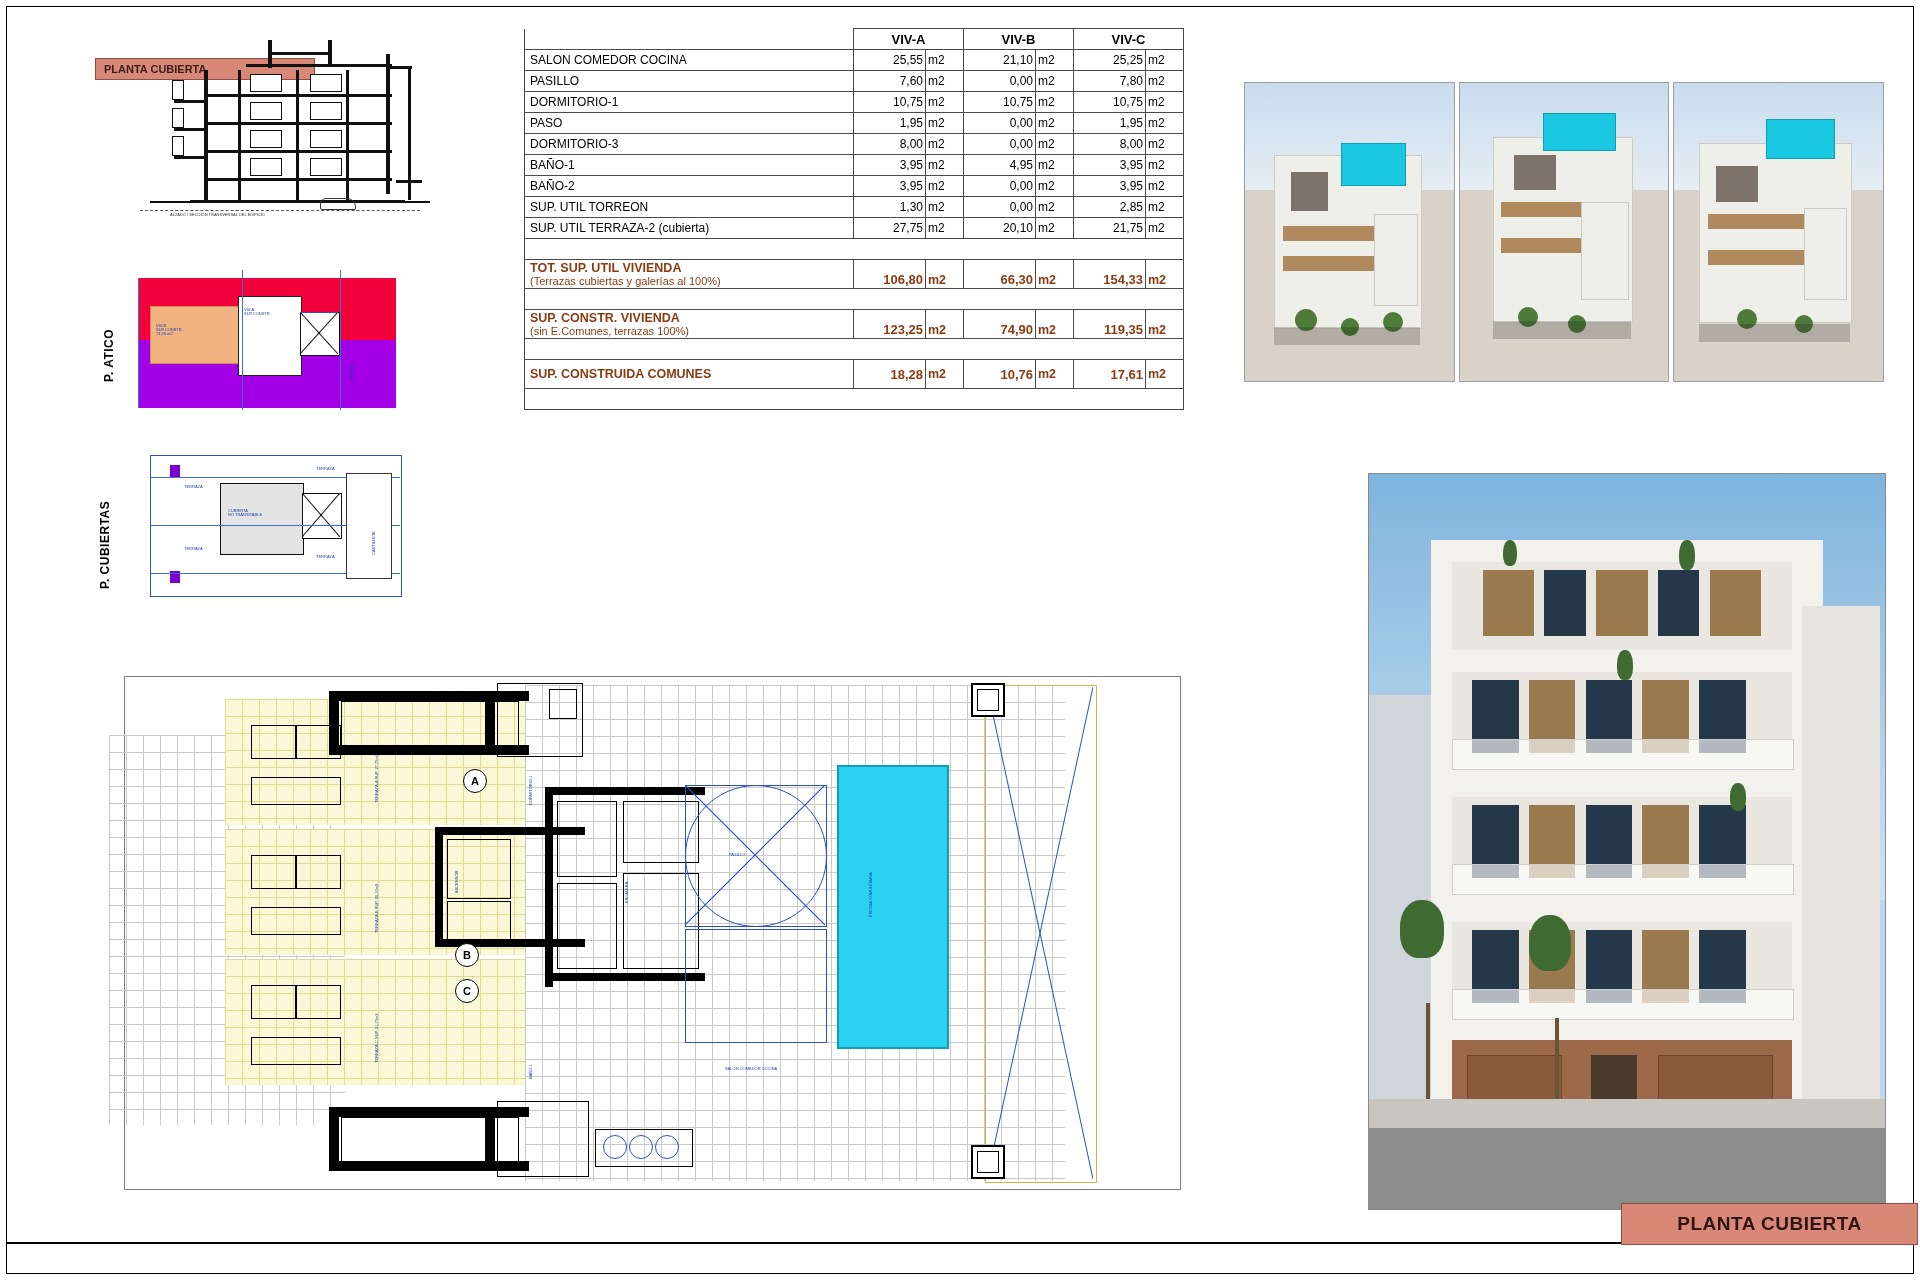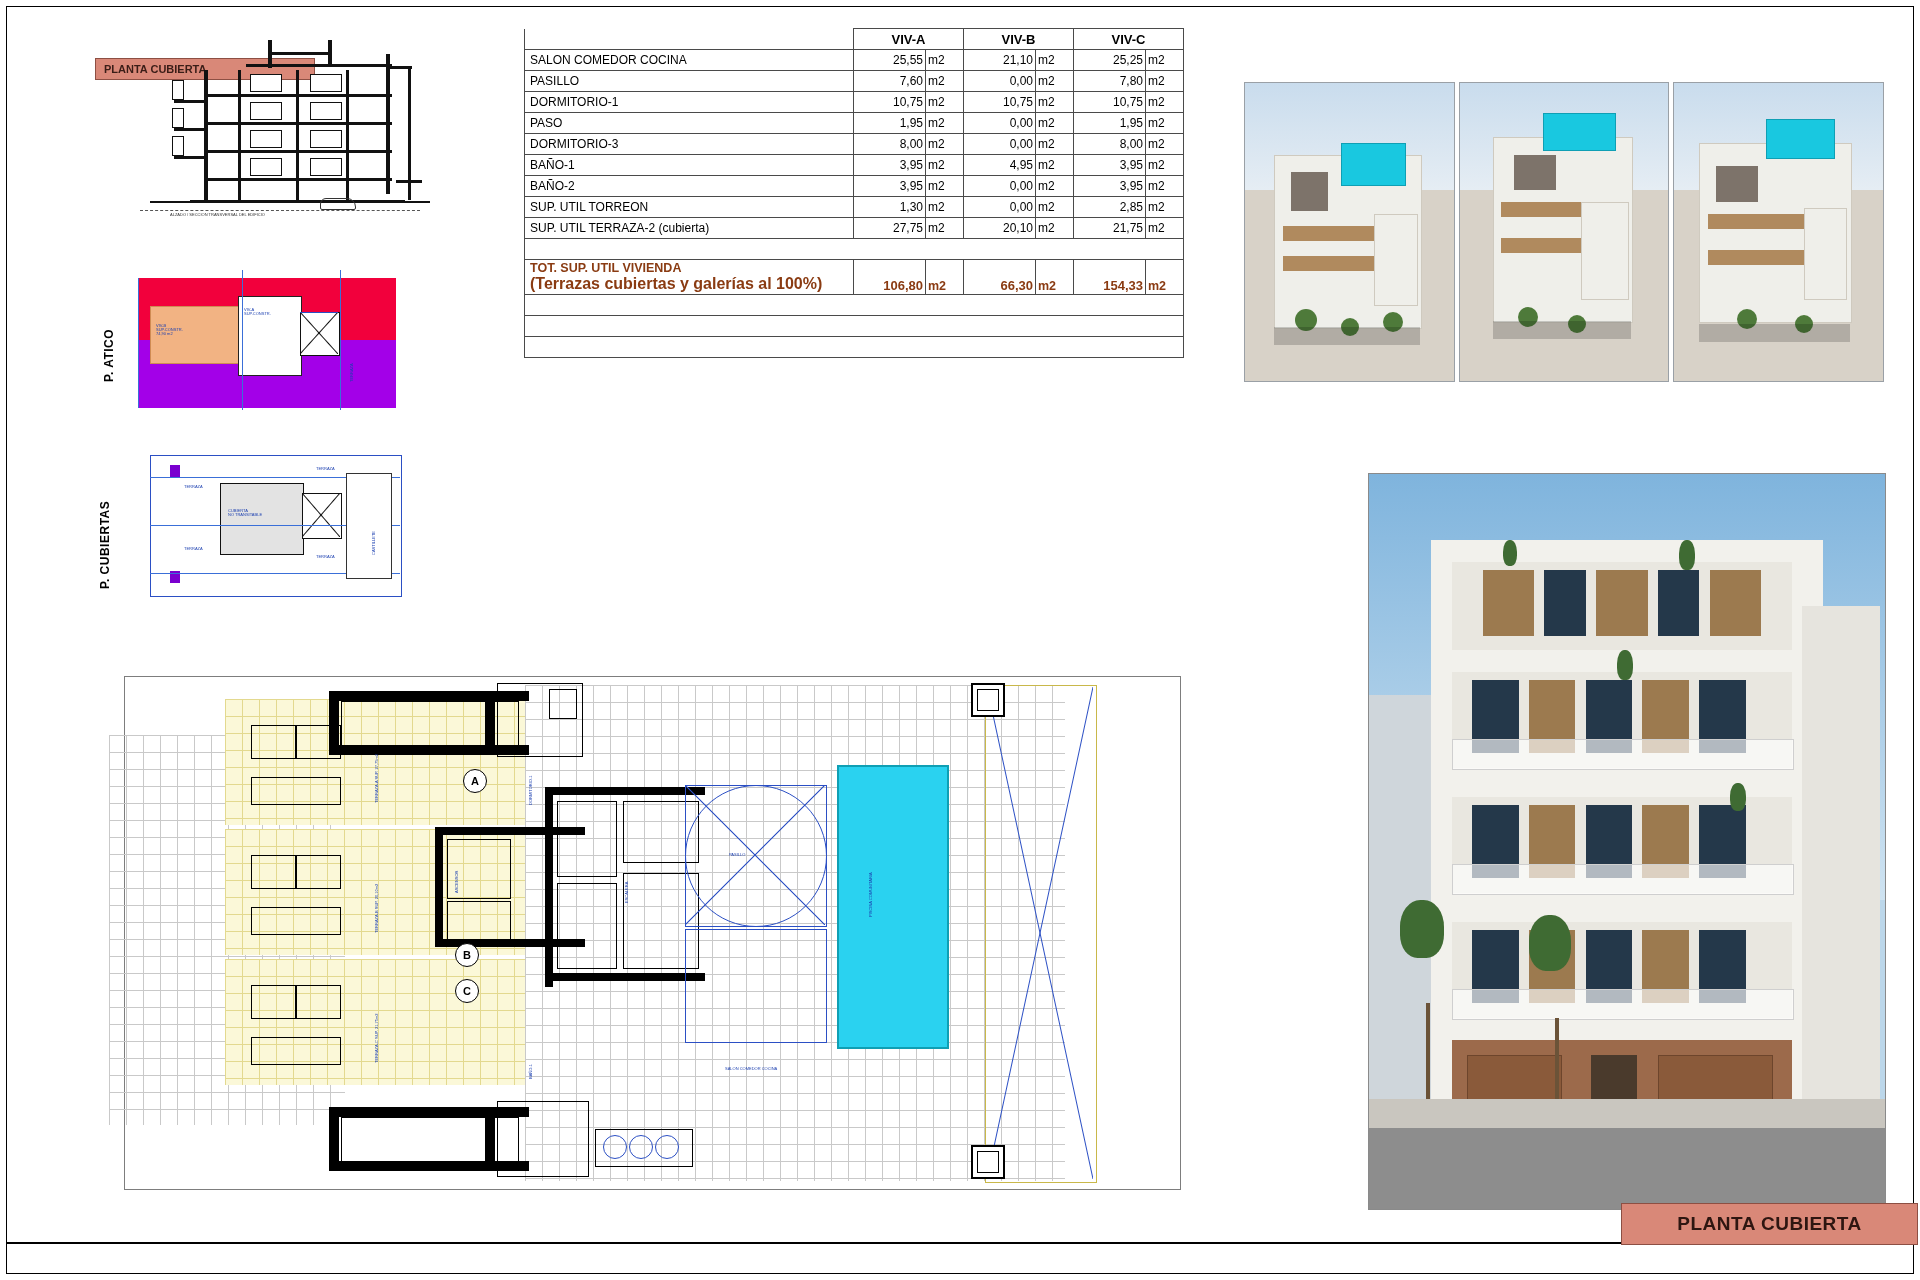--- a/index.html
+++ b/index.html
@@ -52,21 +52,21 @@
   .tbl-head .t2{font-size:12.5px;font-weight:bold;margin-top:5px;letter-spacing:.3px;}
   table.sup{border-collapse:collapse;width:100%;font-size:12px;}
   table.sup td{border:1px solid #4a4a4a;padding:1px 5px;height:18px;}
   .colhdr{font-weight:bold;text-align:center;font-size:13px;}
   .num{text-align:right;padding-right:2px !important;width:64px;}
   .unit{text-align:left;width:30px;padding-left:2px !important;}
   .rowname{text-align:left;}
   .blankrow td{border-left:1px solid #4a4a4a;border-right:1px solid #4a4a4a;border-top:1px solid #4a4a4a;border-bottom:1px solid #4a4a4a;height:10px;}
   .sumrow td{color:#8a3b12;font-weight:bold;font-size:12.5px;}
   .sumrow .num{font-size:13px;}
-  .sub{font-size:16px;font-weight:bold;}
+  .sub{font-size:11px;font-weight:normal;}
   .noborder{border:none !important;}
 
   
   #render-row{left:1244px;top:82px;width:640px;height:300px;display:flex;gap:4px;}
   .render3d{flex:1;border:1px solid #9aa0a6;position:relative;overflow:hidden;background:linear-gradient(#cfe3f2,#eef4f8);}
   .r-sky{position:absolute;left:0;top:0;right:0;height:38%;background:linear-gradient(#c9dced,#e7eef4);}
   .r-ground{position:absolute;left:0;bottom:0;right:0;height:64%;background:#d8d2c8;}
   .r-slab{position:absolute;background:#efefea;border:1px solid #cfcabf;}
   .r-pool{position:absolute;background:#19c8e0;border:1px solid #0f9fb4;}
   .r-wood{position:absolute;background:#b08a5e;}
@@ -330,25 +330,46 @@
           <td class="num" style="vertical-align:bottom;">66,30</td>
           <td class="unit" style="vertical-align:bottom;">m2</td>
           <td class="num" style="vertical-align:bottom;">154,33</td>
           <td class="unit" style="vertical-align:bottom;">m2</td>
         </tr>
 
         <tr class="blankrow">
             <td colspan="7"></td>
           </tr>
 
+        <tr class="sumrow">
+          <td class="rowname">
+            <div>SUP. CONSTR. VIVIENDA</div>
+            <div class="sub">(sin E.Comunes, terrazas 100%)</div>
+          </td>
+          <td class="num" style="vertical-align:bottom;">123,25</td>
+          <td class="unit" style="vertical-align:bottom;">m2</td>
+          <td class="num" style="vertical-align:bottom;">74,90</td>
+          <td class="unit" style="vertical-align:bottom;">m2</td>
+          <td class="num" style="vertical-align:bottom;">119,35</td>
+          <td class="unit" style="vertical-align:bottom;">m2</td>
+        </tr>
 
         <tr class="blankrow">
             <td colspan="7"></td>
           </tr>
 
+        <tr class="sumrow">
+          <td class="rowname" style="height:26px;">SUP. CONSTRUIDA COMUNES</td>
+          <td class="num">18,28</td>
+          <td class="unit">m2</td>
+          <td class="num">10,76</td>
+          <td class="unit">m2</td>
+          <td class="num">17,61</td>
+          <td class="unit">m2</td>
+        </tr>
 
         <tr class="blankrow">
             <td colspan="7"></td>
           </tr>
 
       </tbody>
     </table>
   </div>
 
   <div class="abs" id="render-row">

